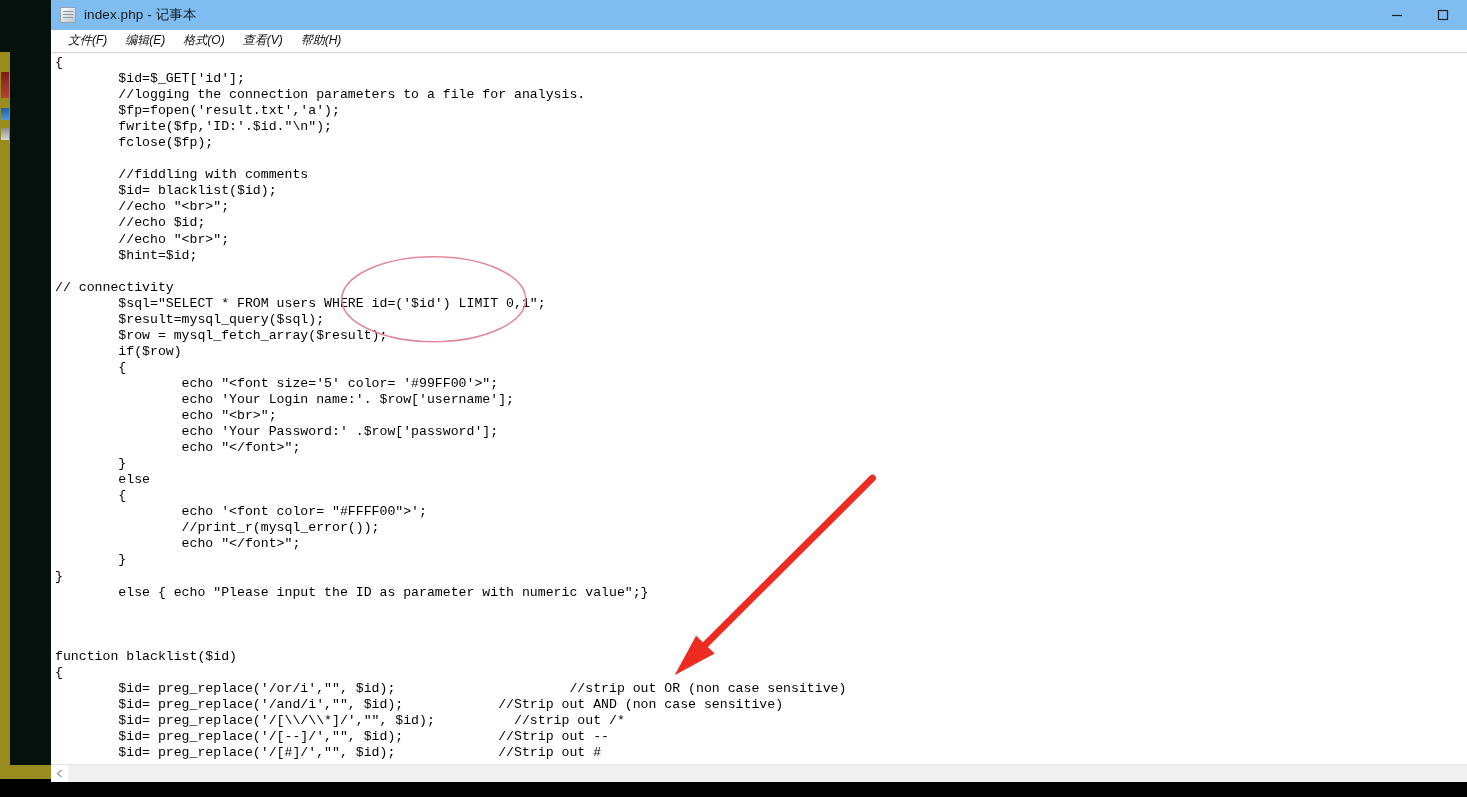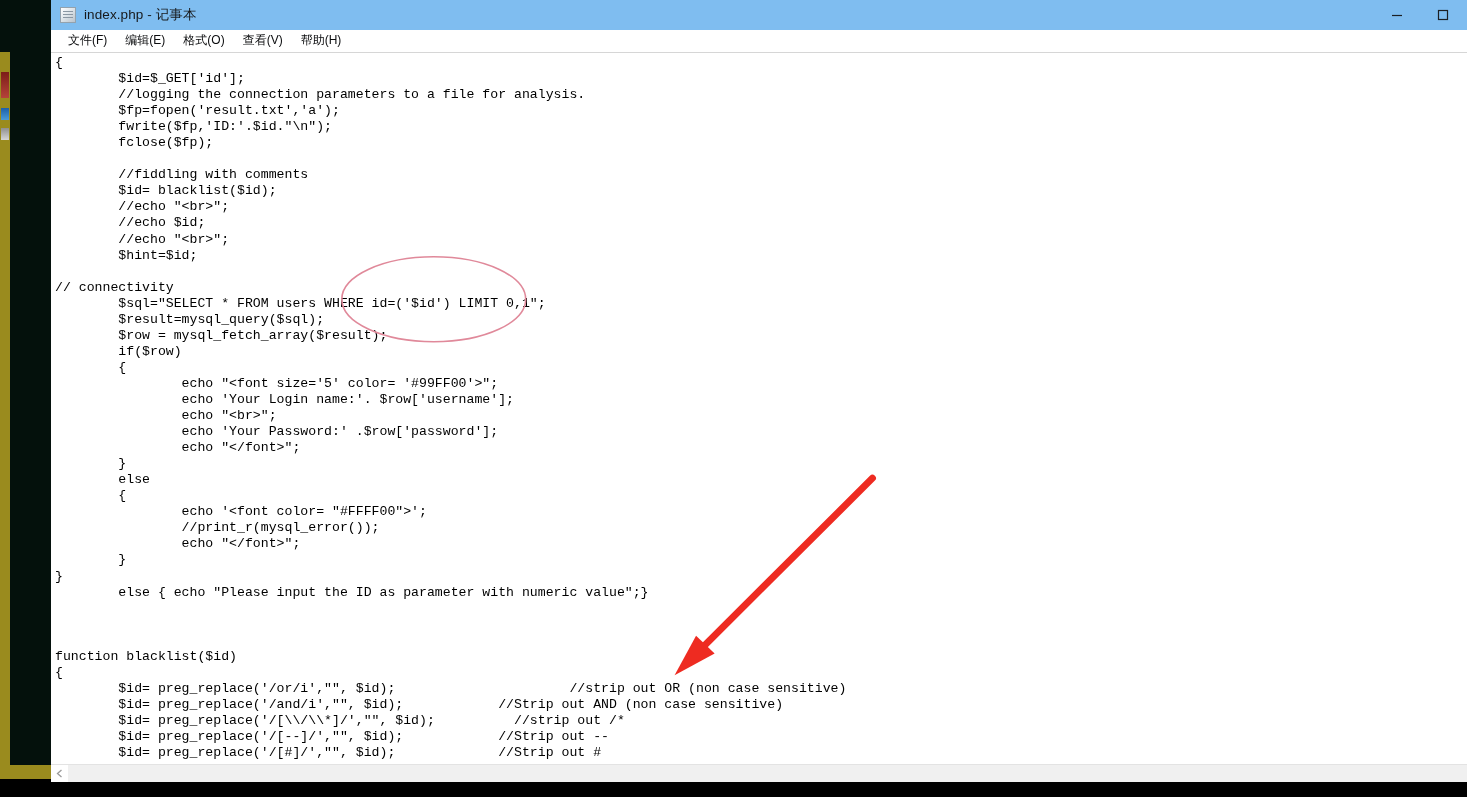--- a/index.html
+++ b/index.html
@@ -146,20 +146,21 @@
     flex: none;
     padding-left: 8px;
     border-bottom: 1px solid #ffffff;
   }
   .menu-item {
     font-size: 12px;
     color: #0b0c0e;
     padding: 2px 9px 3px 9px;
     white-space: nowrap;
     cursor: default;
+    font-style: italic;
   }
 
   #editor-outer {
     flex: 1;
     display: flex;
     background: #ffffff;
     border-top: 1px solid #d6d6d6;
     position: relative;
     min-height: 0;
   }

